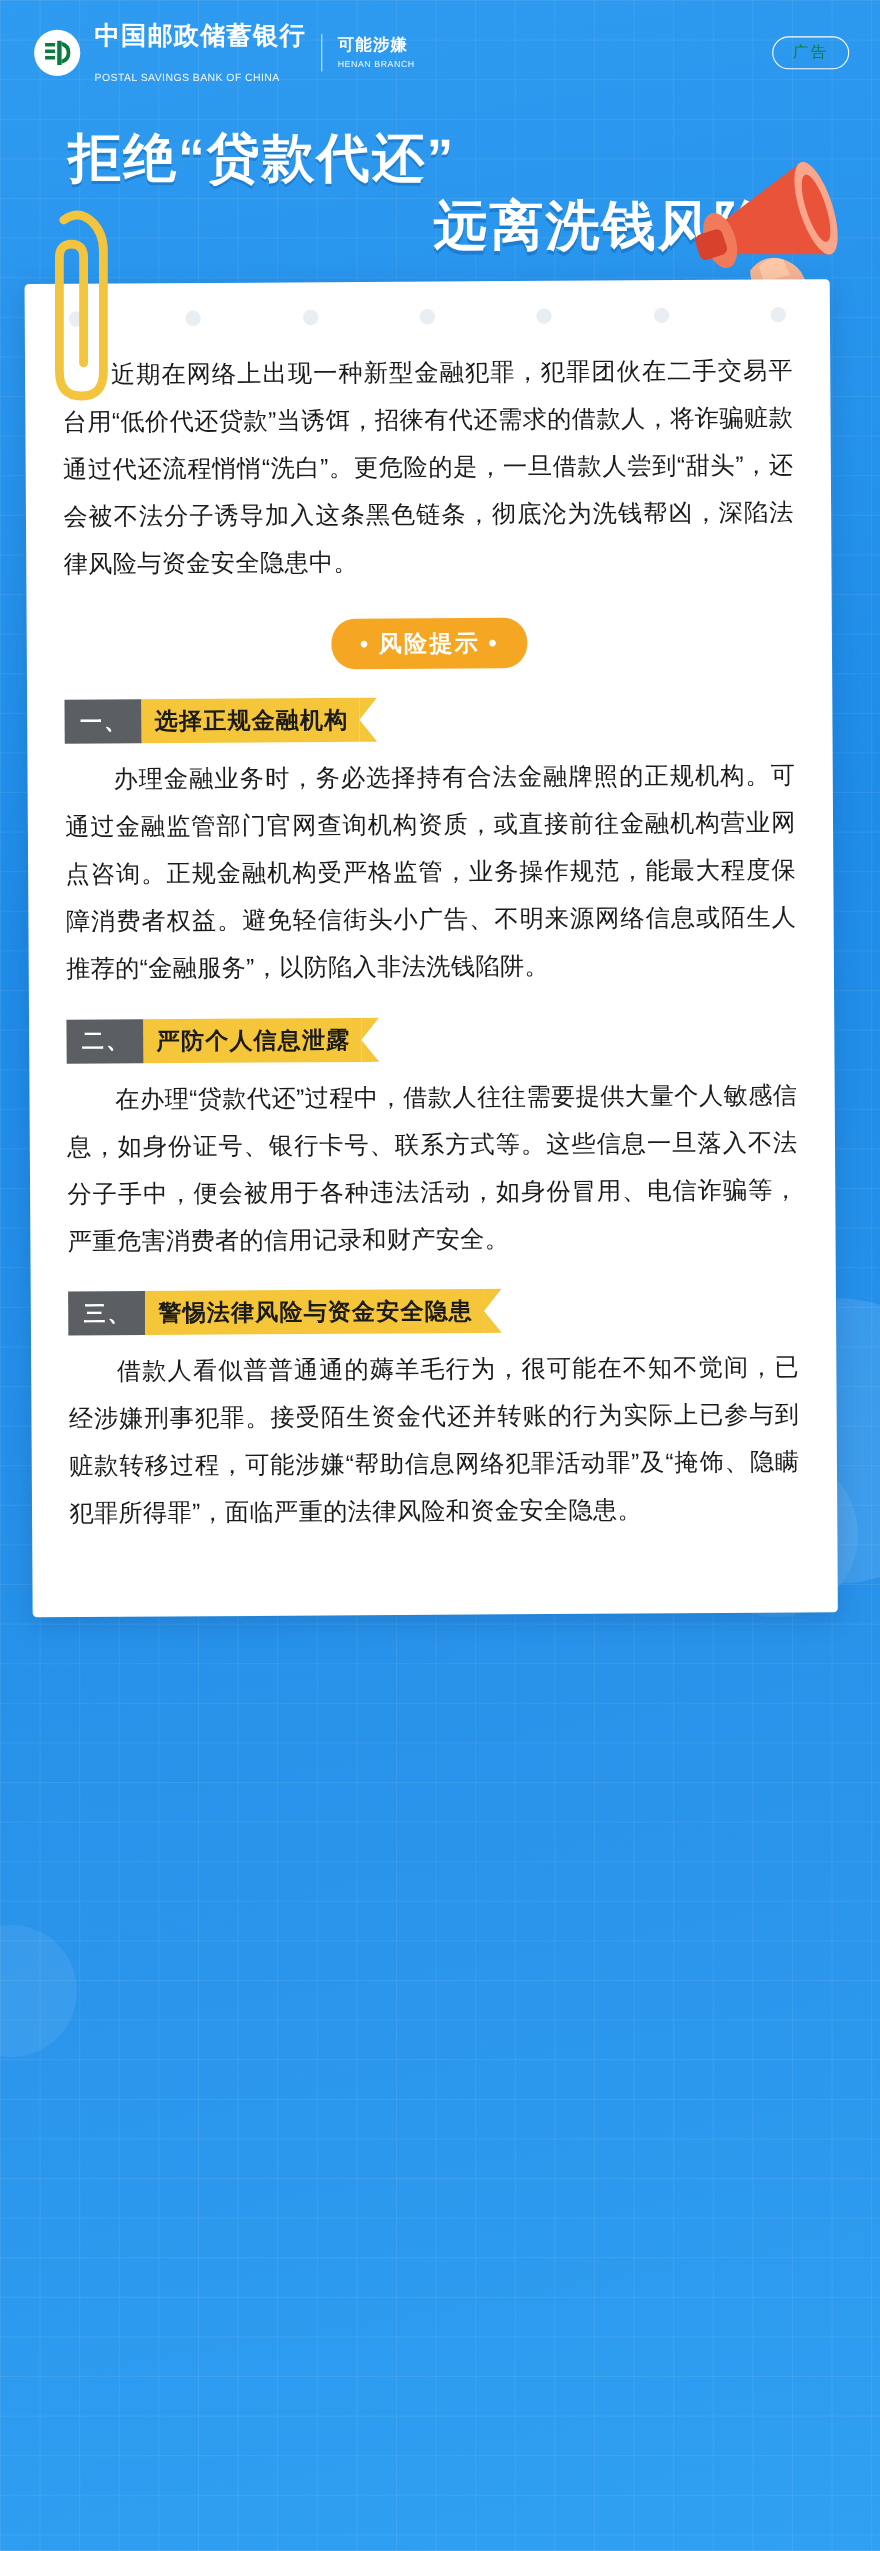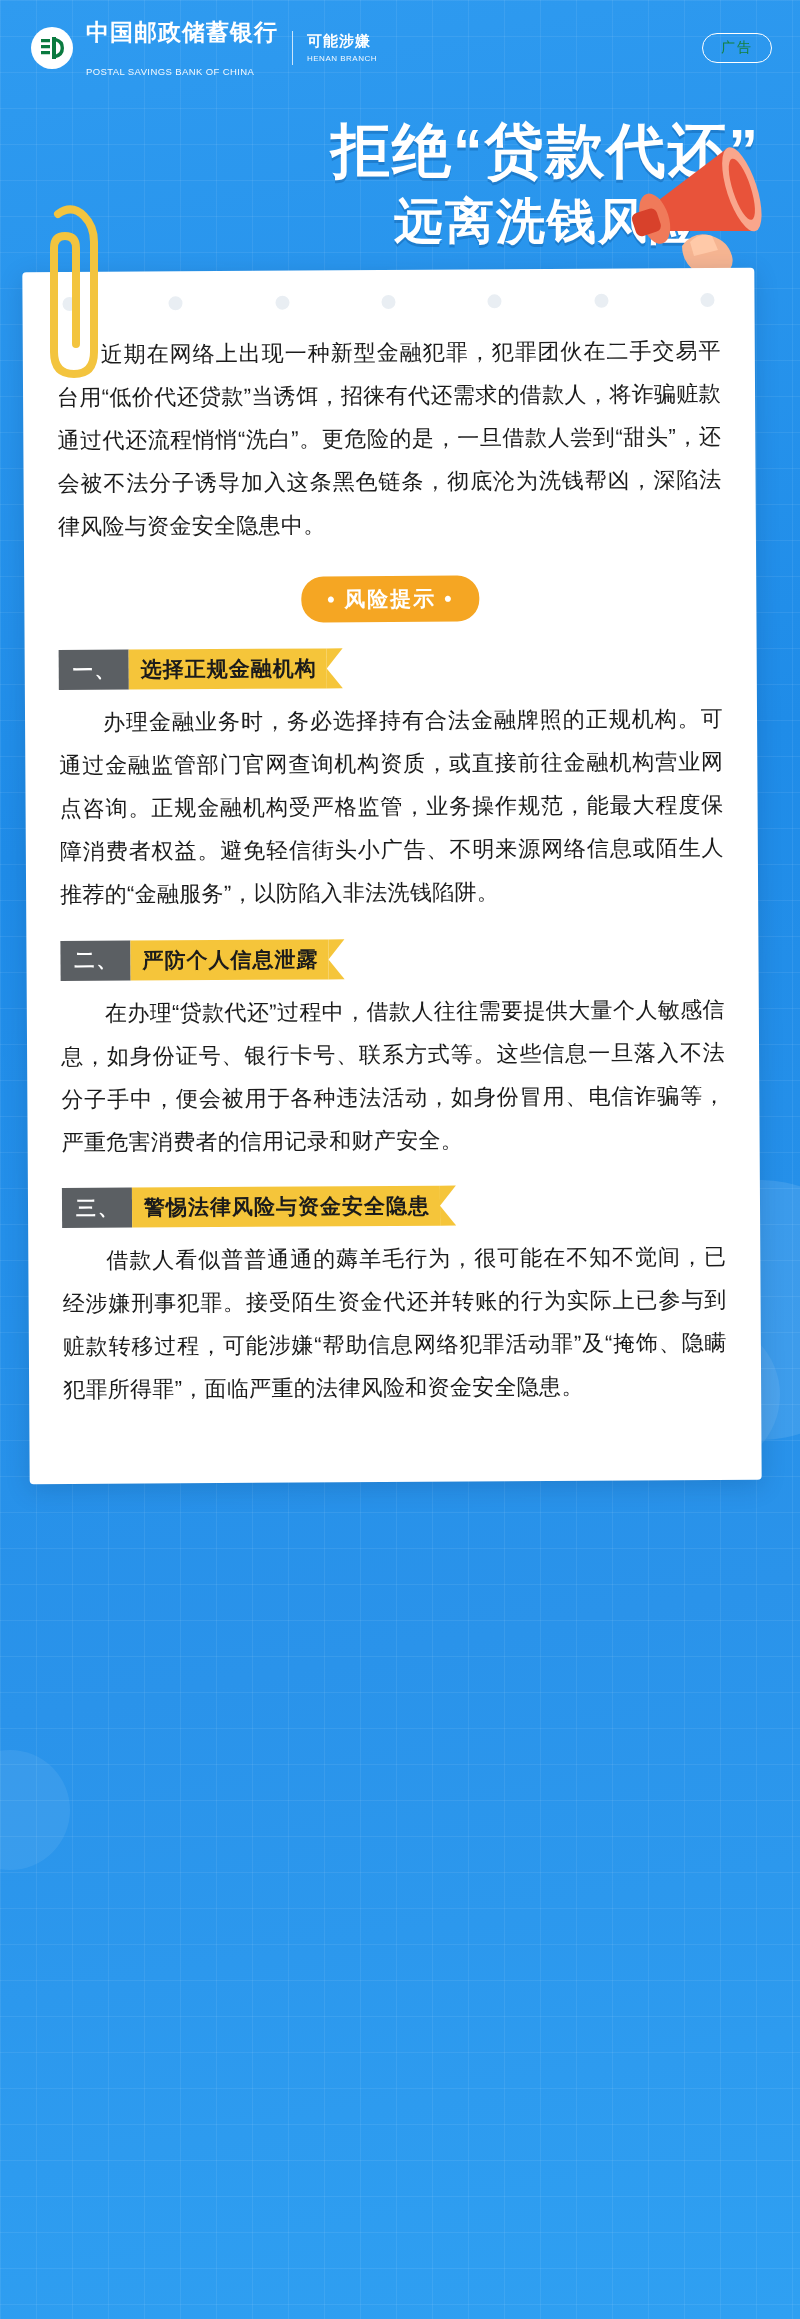--- a/index.html
+++ b/index.html
@@ -98,27 +98,27 @@
   }
 
   
   .title-wrap {
     position: relative;
     padding: 18px 40px 0 52px;
     text-align: center;
   }
   .title-line1 {
     color: #ffffff;
-    font-size: 59px;
+    font-size: 48px;
     font-weight: bold;
     letter-spacing: 2px;
     text-shadow: 0 3px 0 rgba(10,80,150,0.35);
     line-height: 1.28;
     white-space: nowrap;
-    text-align: right;
+    text-align: left;
     padding-left: 10px;
   }
   .title-line2 {
     color: #ffffff;
     font-size: 49px;
     font-weight: bold;
     letter-spacing: 2px;
     text-shadow: 0 3px 0 rgba(10,80,150,0.35);
     line-height: 1.28;
     white-space: nowrap;

